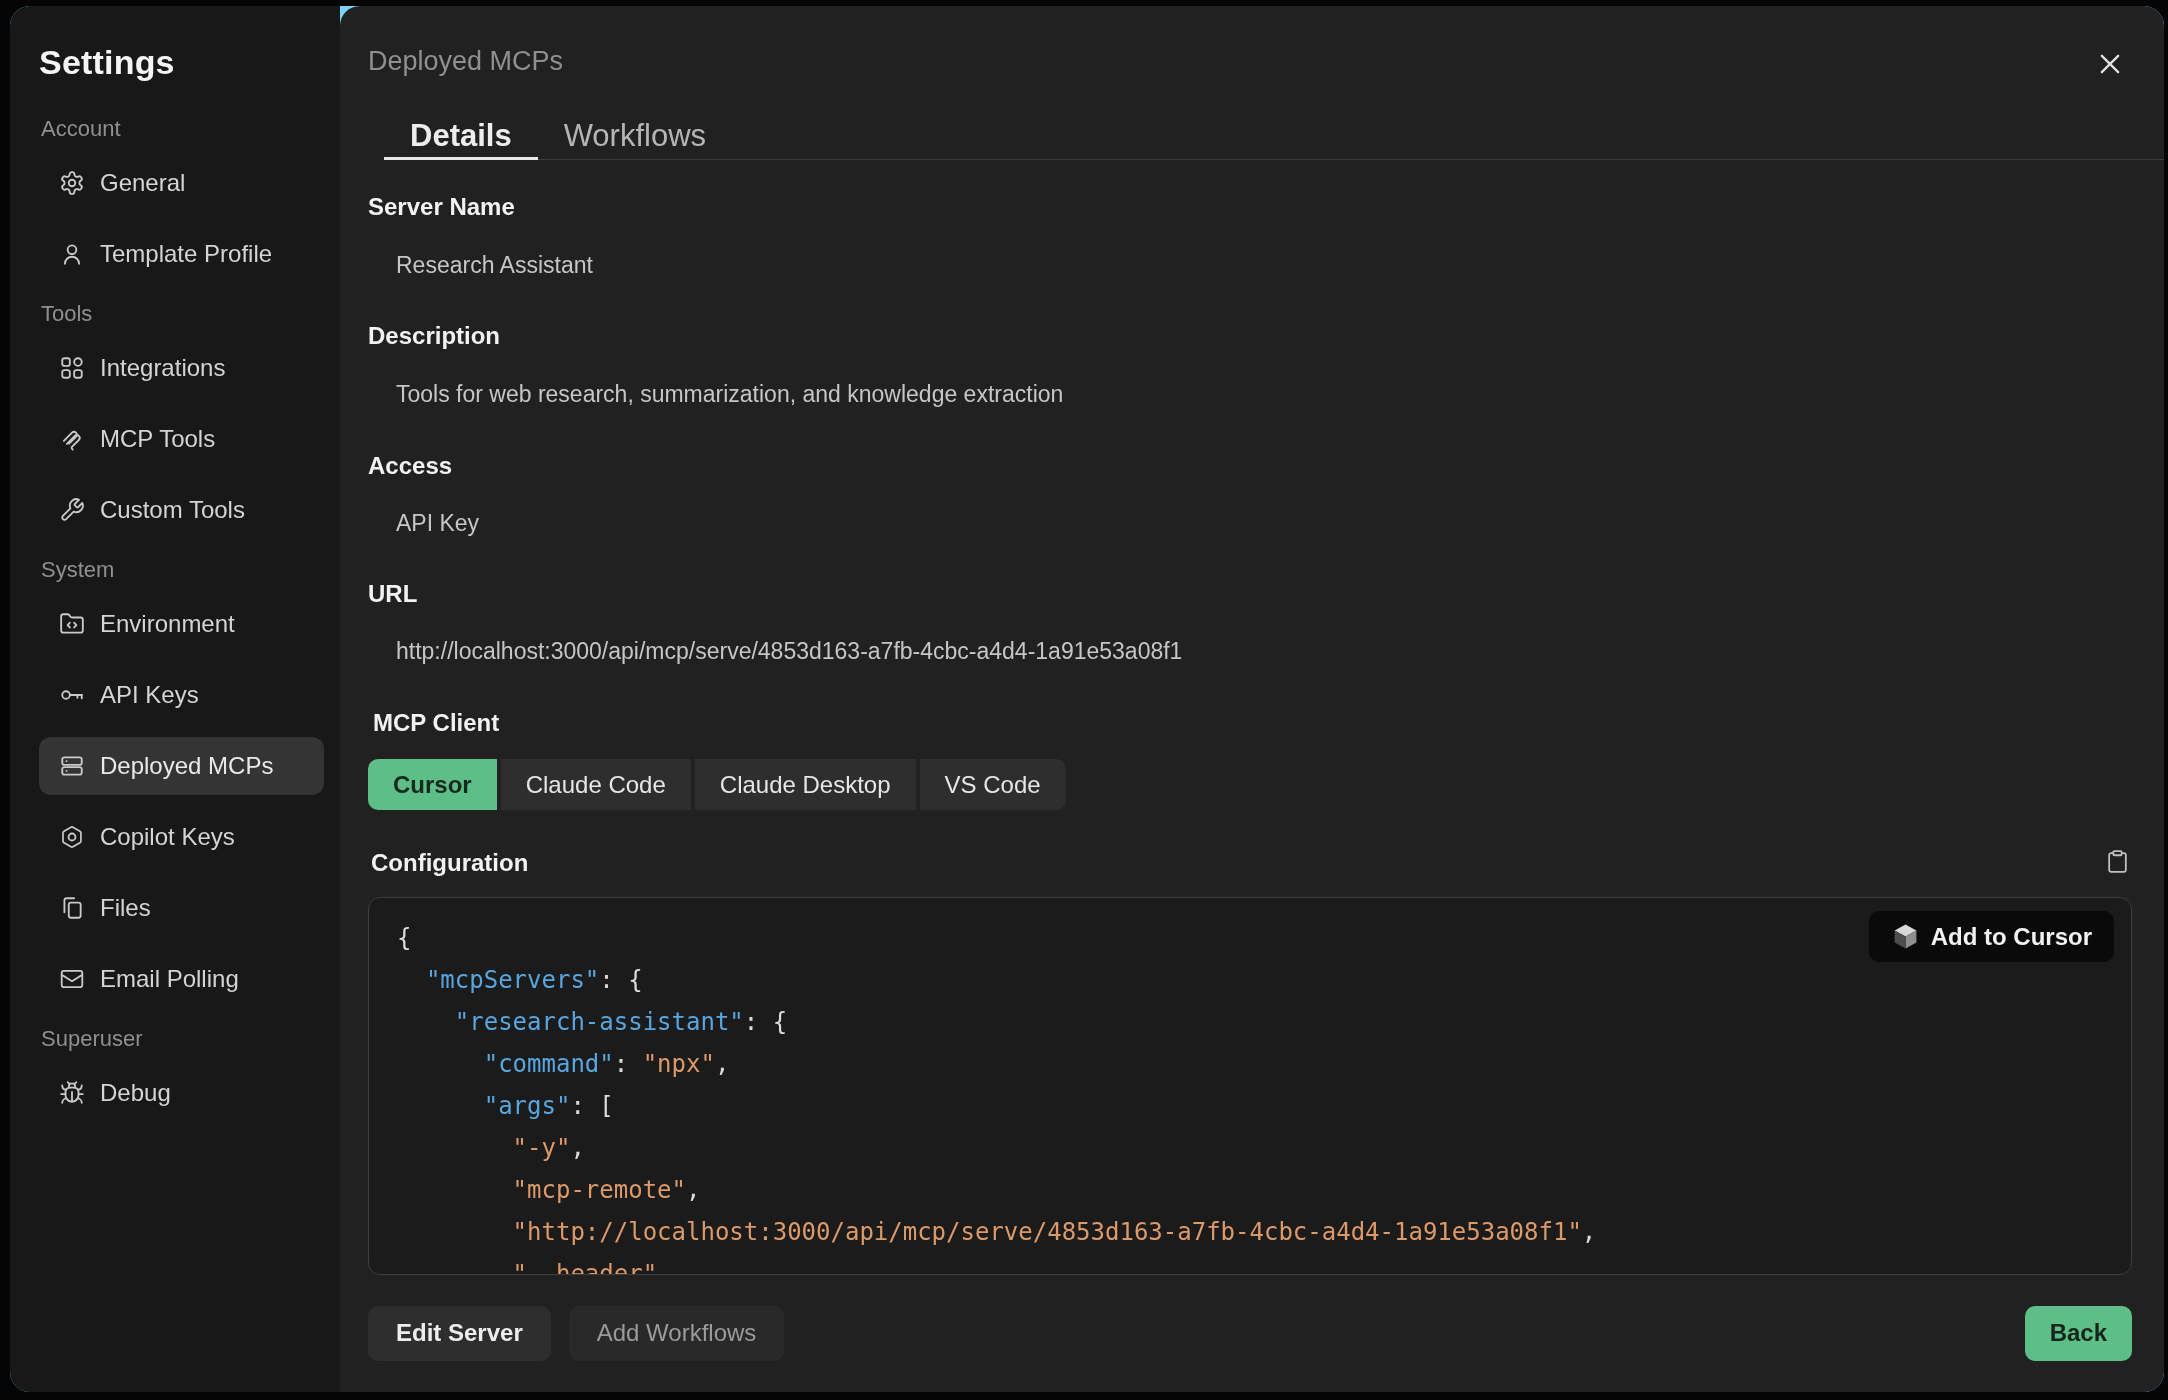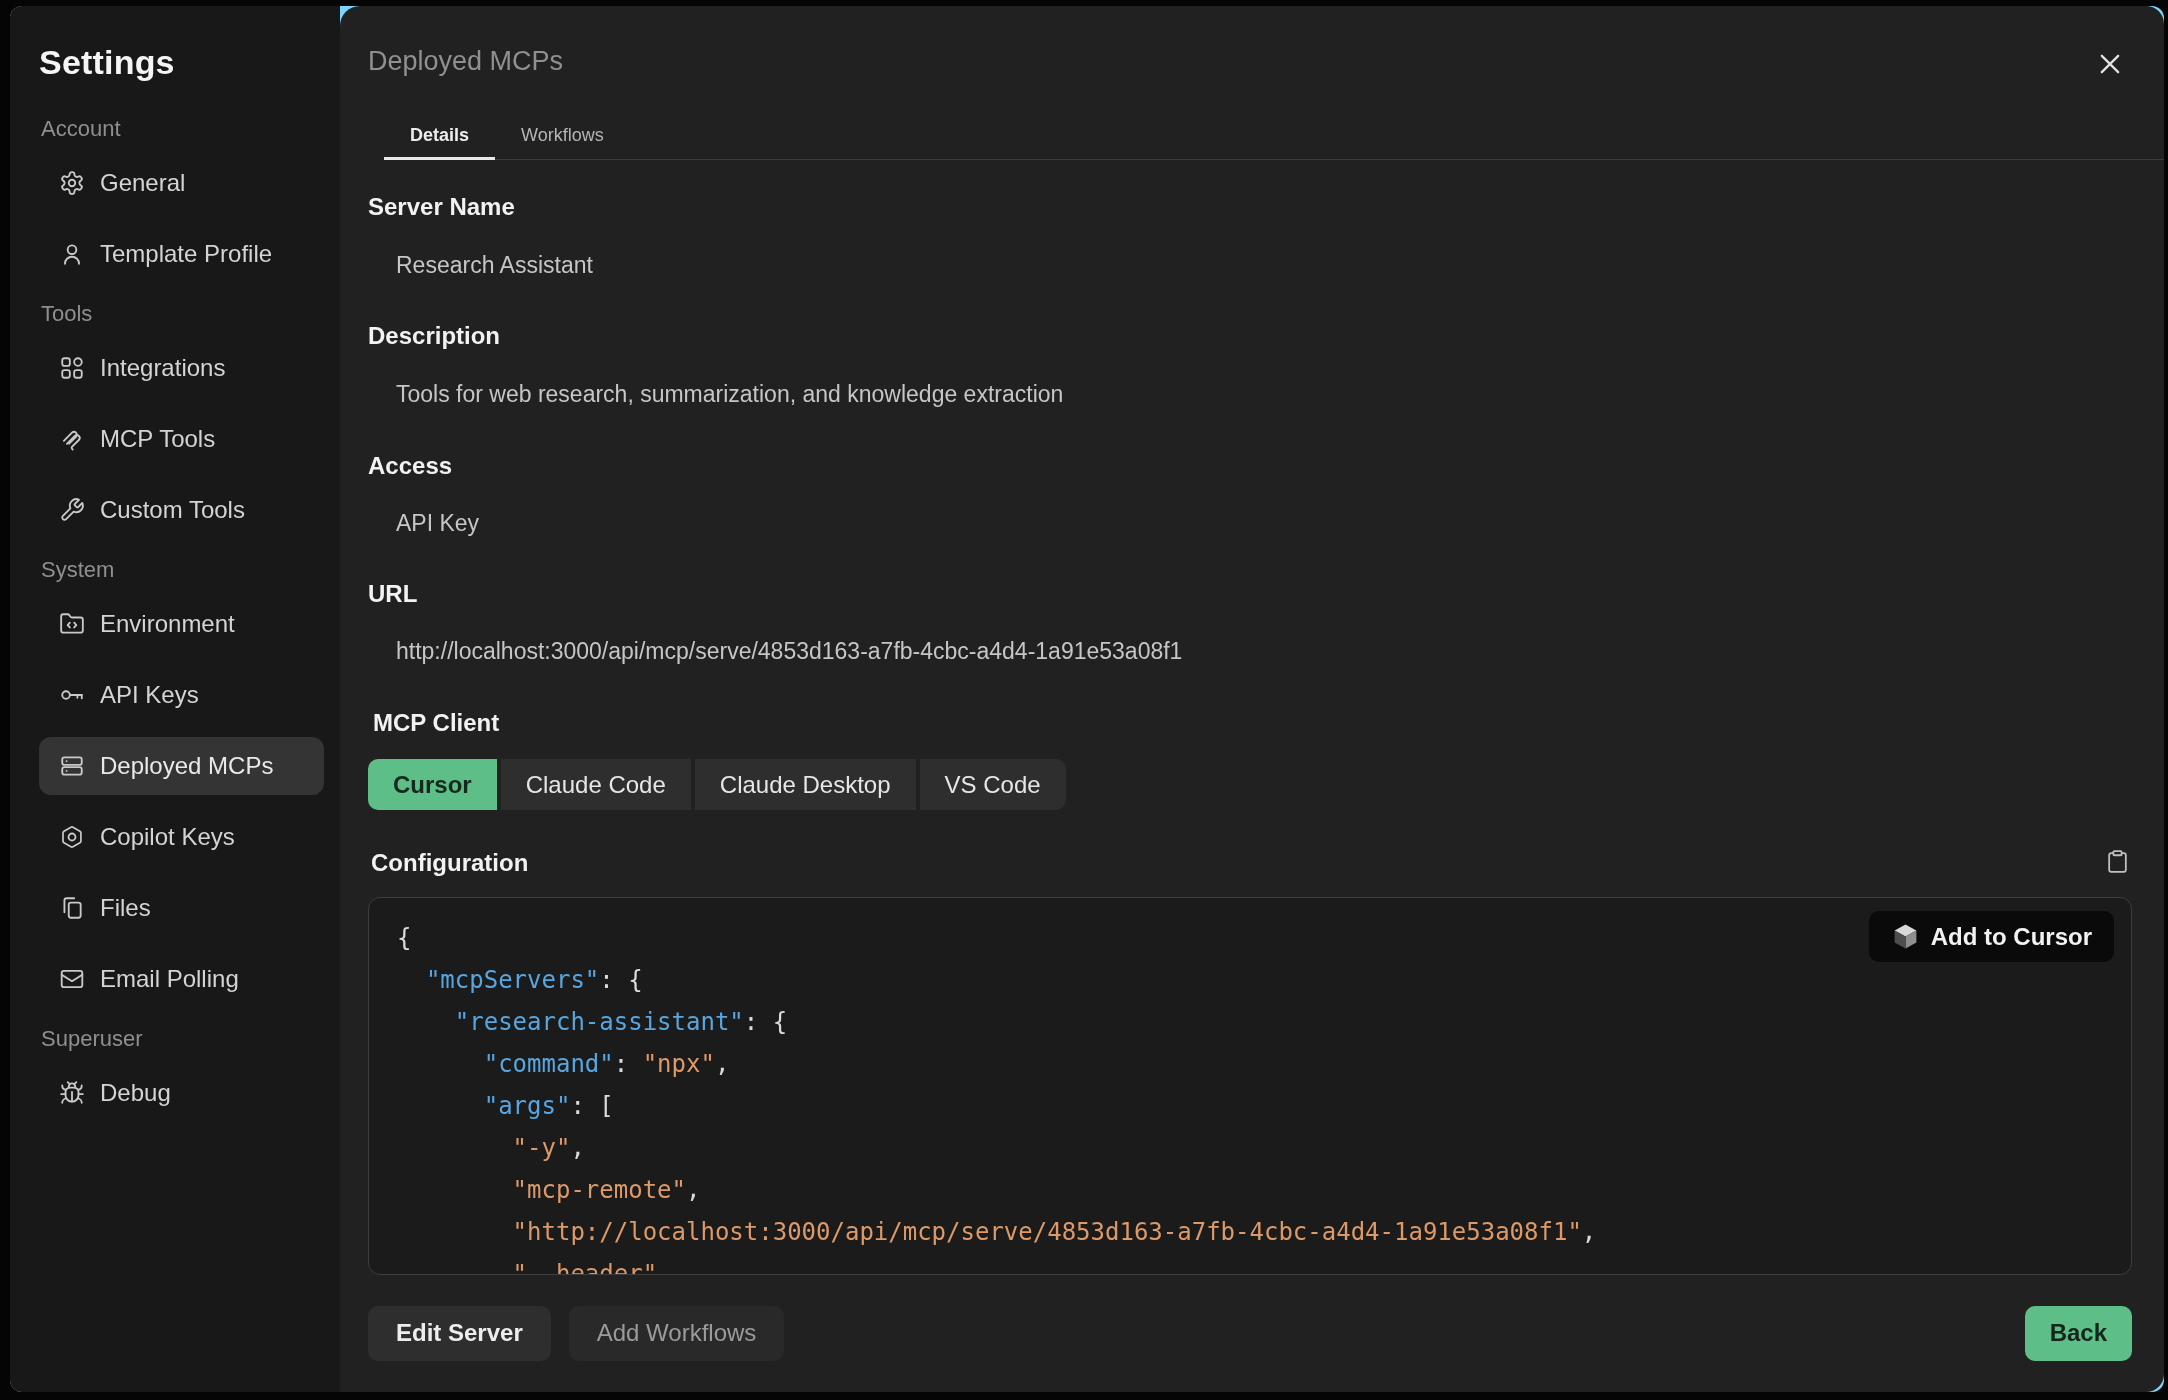--- a/index.html
+++ b/index.html
@@ -1,19 +1,19 @@
 <!DOCTYPE html>
 <html><head>
 <meta charset="utf-8">
 <style>
   * { margin:0; padding:0; box-sizing:border-box; }
   html,body { width:2168px; height:1400px; background:#050505; overflow:hidden;
               font-family:"Liberation Sans","DejaVu Sans",sans-serif; }
   .modal { position:absolute; left:10px; top:6px; width:2154px; height:1386px;
-           background:#7dd3fc; border-radius:12px; display:flex; overflow:hidden; }
+           background:#7dd3fc; border-radius:20px; display:flex; overflow:hidden; }
 
   
   .sidebar { width:330px; flex:0 0 330px; background:#181818; padding:34px 16px 0 29px; }
   .sb-title { font-size:34px; font-weight:700; color:#f5f5f5; line-height:44px; letter-spacing:.2px; }
   .nav-section { font-size:22px; color:#8f8f8f; line-height:30px; margin:16px 2px 10px; }
   .nav-section.first { margin-top:30px; }
   .nav-item { display:flex; align-items:center; height:58px; width:285px; border-radius:12px;
               padding-left:20px; margin-bottom:13px; color:#d4d4d4; font-size:24px; cursor:pointer; }
   .nav-item:first-of-type { margin-top:12px; }
   .nav-item.selected { background:#343434; color:#e9e9e9; }
@@ -23,21 +23,21 @@
   
   .main { flex:1; background:#212121; border-radius:20px 18px 18px 0; position:relative;
           display:flex; flex-direction:column; }
   .main-header { padding:38px 32px 0 28px; position:relative; }
   .main-title { font-size:27px; color:#909090; line-height:34px; }
   .close-btn { position:absolute; top:40px; right:34px; width:40px; height:40px; display:flex;
                align-items:center; justify-content:center; cursor:pointer; }
   .close-btn svg { width:28px; height:28px; stroke:#e0e0e0; }
   .tabs { display:flex; margin:36px 0 0 16px; border-bottom:1px solid #3b3b3b;
           margin-right:-32px; padding-right:32px; }
-  .tab { height:46px; padding:0 26px; font-size:18px; color:#b5b5b5; display:flex; align-items:center;
+  .tab { height:46px; padding:0 26px; font-size:31px; color:#b5b5b5; display:flex; align-items:center;
          cursor:pointer; border-bottom:3px solid transparent; margin-bottom:-1px; }
   .tab.active { color:#ededed; font-weight:600; border-bottom-color:#e8e8e8; }
 
   .content { padding:0 32px 0 28px; flex:1; }
   .f-label { font-size:24px; font-weight:700; color:#f2f2f2; line-height:34px; }
   .f-value { font-size:23px; color:#c6c6c6; line-height:34px;margin-left:28px; }
   .mt30{margin-top:30px;} .mt24{margin-top:24px;} .mt37{margin-top:37px;} .mt23{margin-top:23px;}
   .mt38{margin-top:38px;} .mt19{margin-top:19px;} .mt36{margin-top:36px;} .mt17{margin-top:17px;}
   .two-col { display:flex; }
   .two-col .col1 { min-width:277px; }

